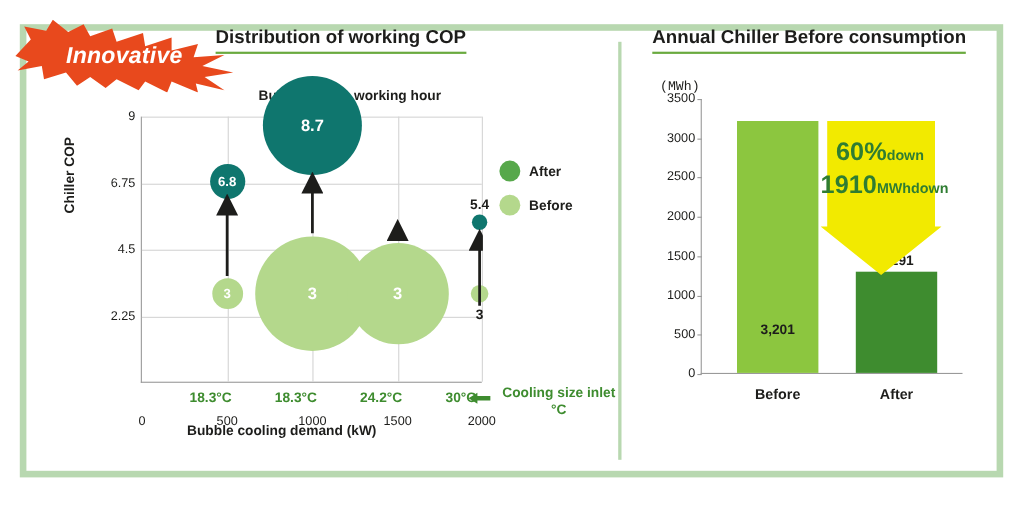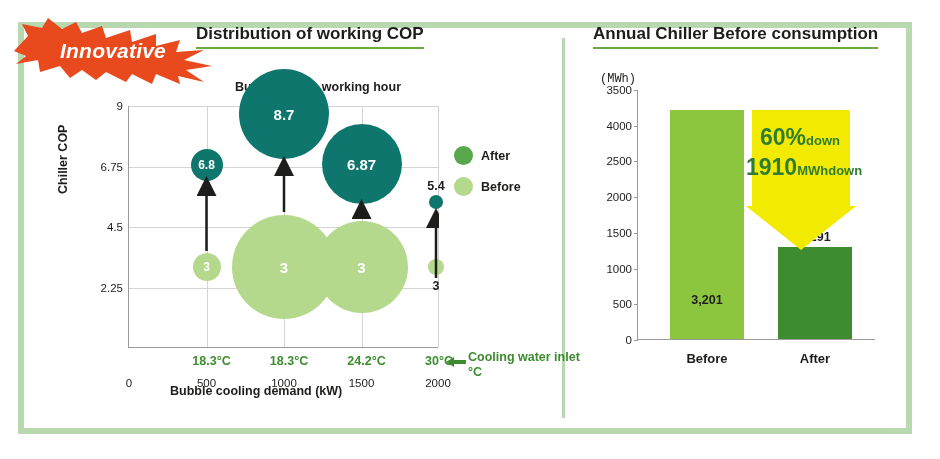--- a/index.html
+++ b/index.html
@@ -188,23 +188,24 @@
     border-radius: 50%;
     margin-right: 8px;
   }
   .legend-text {
     font-size: 12.5px;
     color: #1d1d1b;
     font-weight: bold;
   }
   .inlet-row {
     position: absolute;
-    left: 104px; top: 300px;
+    left: 84px; top: 300px;
     width: 430px;
     height: 20px;
+    text-align: center;
   }
   .inlet-val {
     position: absolute;
     font-size: 12.5px;
     font-weight: bold;
     color: #3e8c2f;
     transform: translateX(-50%);
     white-space: nowrap;
   }
   .inlet-caption {
@@ -345,21 +346,20 @@
         <div class="xtick" style="left:309px; margin-top:30px;">2000</div>
 
         <div class="bubble bubble-before" style="left:77.5px; top:161px; width:28px; height:28px; font-size:12px;">3</div>
         <div class="bubble bubble-before" style="left:155px; top:161px; width:104px; height:104px; font-size:15px;">3</div>
         <div class="bubble bubble-before" style="left:232.5px; top:161px; width:92px; height:92px; font-size:15px;">3</div>
         <div class="bubble bubble-before" style="left:307px; top:161px; width:16px; height:16px; font-size:0px;"></div>
         <div class="point-label" style="left:307px; top:180px; color:#1d1d1b;">3</div>
 
         <div class="bubble bubble-after" style="left:77.5px; top:59px; width:32px; height:32px; font-size:12px;">6.8</div>
         <div class="bubble bubble-after" style="left:155px; top:8px; width:90px; height:90px; font-size:15px;">8.7</div>
-        <div class="bubble bubble-after" style="left:232.5px; top:58px; width:80px; height:80px; font-size:15px;">6.87</div>
         <div class="bubble bubble-after" style="left:307px; top:96px; width:14px; height:14px; font-size:0px;"></div>
         <div class="point-label" style="left:307px; top:80px; color:#1d1d1b;">5.4</div>
 
         <svg width="310" height="242" style="position:absolute; left:0; top:0;">
           <defs>
             <marker id="ah" markerWidth="8" markerHeight="8" refX="4" refY="4" orient="auto">
               <polygon points="0,0 8,4 0,8" fill="#1d1d1b"></polygon>
             </marker>
           </defs>
           <line x1="77.5" y1="145" x2="77.5" y2="80" stroke="#1d1d1b" stroke-width="2.5" marker-end="url(#ah)"></line>
@@ -381,21 +381,21 @@
       </div>
 
       <div class="inlet-row">
         <div class="inlet-val" style="left:77.5px;">18.3°C</div>
         <div class="inlet-val" style="left:155px;">18.3°C</div>
         <div class="inlet-val" style="left:232.5px;">24.2°C</div>
         <div class="inlet-val" style="left:305px;">30°C</div>
         <svg class="inlet-arrow" viewBox="0 0 20 12">
           <polygon points="0,6 8,1 8,4 20,4 20,8 8,8 8,11" fill="#3e8c2f"></polygon>
         </svg>
-        <div class="inlet-caption">Cooling water inlet °C</div>
+        <div class="inlet-caption">Cooling size inlet °C</div>
       </div>
     </div>
   </div>
 
   <div class="panel-right">
     <div class="chart-title" id="title-right" style="left:18px; top:-10px;">Annual Chiller Before consumption</div>
 
     <div class="bar-chart" style="top:22px;">
       <div class="unit-label">(MWh)</div>
 
@@ -406,21 +406,21 @@
         <div class="bar-ytick" style="top:214.3px;">500</div>
         <div class="bar-tickmark" style="top:214.3px;"></div>
         <div class="bar-ytick" style="top:178.6px;">1000</div>
         <div class="bar-tickmark" style="top:178.6px;"></div>
         <div class="bar-ytick" style="top:142.9px;">1500</div>
         <div class="bar-tickmark" style="top:142.9px;"></div>
         <div class="bar-ytick" style="top:107.1px;">2000</div>
         <div class="bar-tickmark" style="top:107.1px;"></div>
         <div class="bar-ytick" style="top:71.4px;">2500</div>
         <div class="bar-tickmark" style="top:71.4px;"></div>
-        <div class="bar-ytick" style="top:35.7px;">4000</div>
+        <div class="bar-ytick" style="top:35.7px;">3000</div>
         <div class="bar-tickmark" style="top:35.7px;"></div>
         <div class="bar-ytick" style="top:0px;">3500</div>
         <div class="bar-tickmark" style="top:0px;"></div>
 
         <div class="bar" style="left:32px; width:74px; height:228.6px; background:#8cc63f;"></div>
         <div class="bar" style="left:140px; width:74px; height:92.2px; background:#3e8c2f;"></div>
 
         <div class="bar-value" style="left:69px; top:203px;">3,201</div>
         <div class="bar-value" style="left:177px; top:140px;">1,291</div>
 

